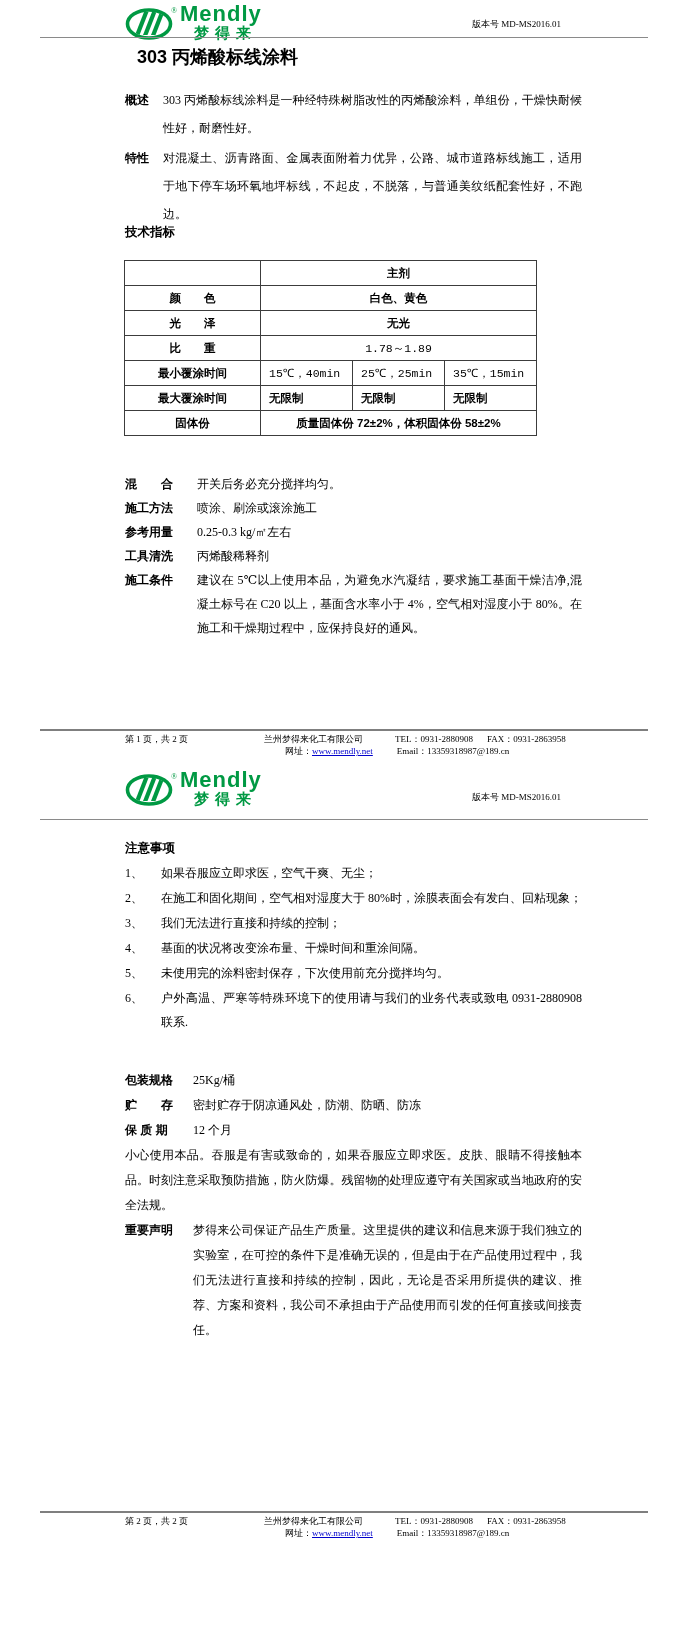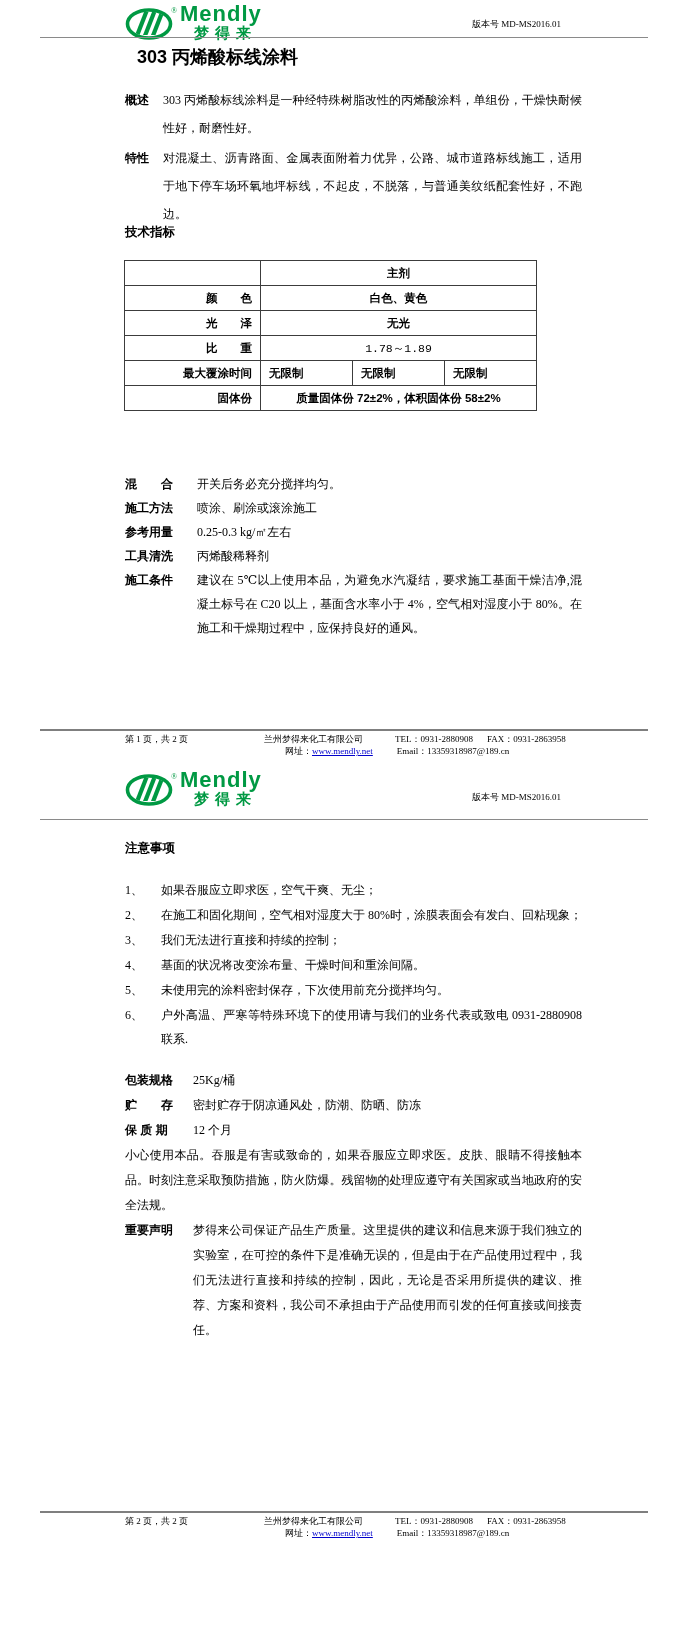--- a/index.html
+++ b/index.html
@@ -53,21 +53,21 @@
   }
 
   
   table.tech { border-collapse:collapse; table-layout:fixed; width:412px; }
   table.tech td {
     border:1px solid #3c3c3c; height:25px; padding:0 8px;
     font-size:11.5px; overflow:hidden; white-space:nowrap;
   }
   td.tlbl {
     font-family:Liberation Sans, sans-serif; font-weight:bold;
-    text-align:right;
+    text-align:center;
   }
   td.tspan {
     font-family:"Liberation Sans","DejaVu Sans",sans-serif; font-weight:bold;
     text-align:center;
   }
   td.tmono { font-family:"Liberation Mono","DejaVu Sans Mono",monospace; font-weight:normal; }
   td.tcell {
     font-family:"Liberation Sans","DejaVu Sans",sans-serif; font-weight:bold;
     text-align:left;
   }
@@ -168,20 +168,26 @@
       </tr>
       <tr>
         <td class="tlbl">光　　泽</td>
         <td class="tspan" colspan="3">无光</td>
       </tr>
       <tr>
         <td class="tlbl">比　　重</td>
         <td class="tmono center" colspan="3" style="text-align:center">1.78～1.89</td>
       </tr>
       <tr>
+        <td class="tlbl">最小覆涂时间</td>
+        <td class="tmono">15℃，40min</td>
+        <td class="tmono">25℃，25min</td>
+        <td class="tmono">35℃，15min</td>
+      </tr>
+      <tr>
         <td class="tlbl">最大覆涂时间</td>
         <td class="tcell">无限制</td>
         <td class="tcell">无限制</td>
         <td class="tcell">无限制</td>
       </tr>
       <tr>
         <td class="tlbl">固体份</td>
         <td class="tspan" colspan="3">质量固体份 72±2%，体积固体份 58±2%</td>
       </tr>
     </tbody>
@@ -247,21 +253,21 @@
         <div class="logo-en" style="color:#009943">Mendly</div>
         <div class="logo-cn" style="color:#009943">梦得来</div>
       </div>
     </div>
 
     <div class="abs version" style="left:472px; top:792px;">版本号 MD-MS2016.01</div>
 
     <div class="abs rule-thin" style="left:40px; top:819px; width:608px;"></div>
 
     <div class="abs" style="left:125px; top:840px;">
-      <h2 class="hd" style="margin-bottom:21px;">注意事项</h2>
+      <h2 class="hd" style="margin-bottom:4px;">注意事项</h2>
       <div class="note">
         <span class="num">1、</span>
         <span class="txt">如果吞服应立即求医，空气干爽、无尘；</span>
       </div>
       <div class="note">
         <span class="num">2、</span>
         <span class="txt">在施工和固化期间，空气相对湿度大于 80%时，涂膜表面会有发白、回粘现象；</span>
       </div>
       <div class="note">
         <span class="num">3、</span>

